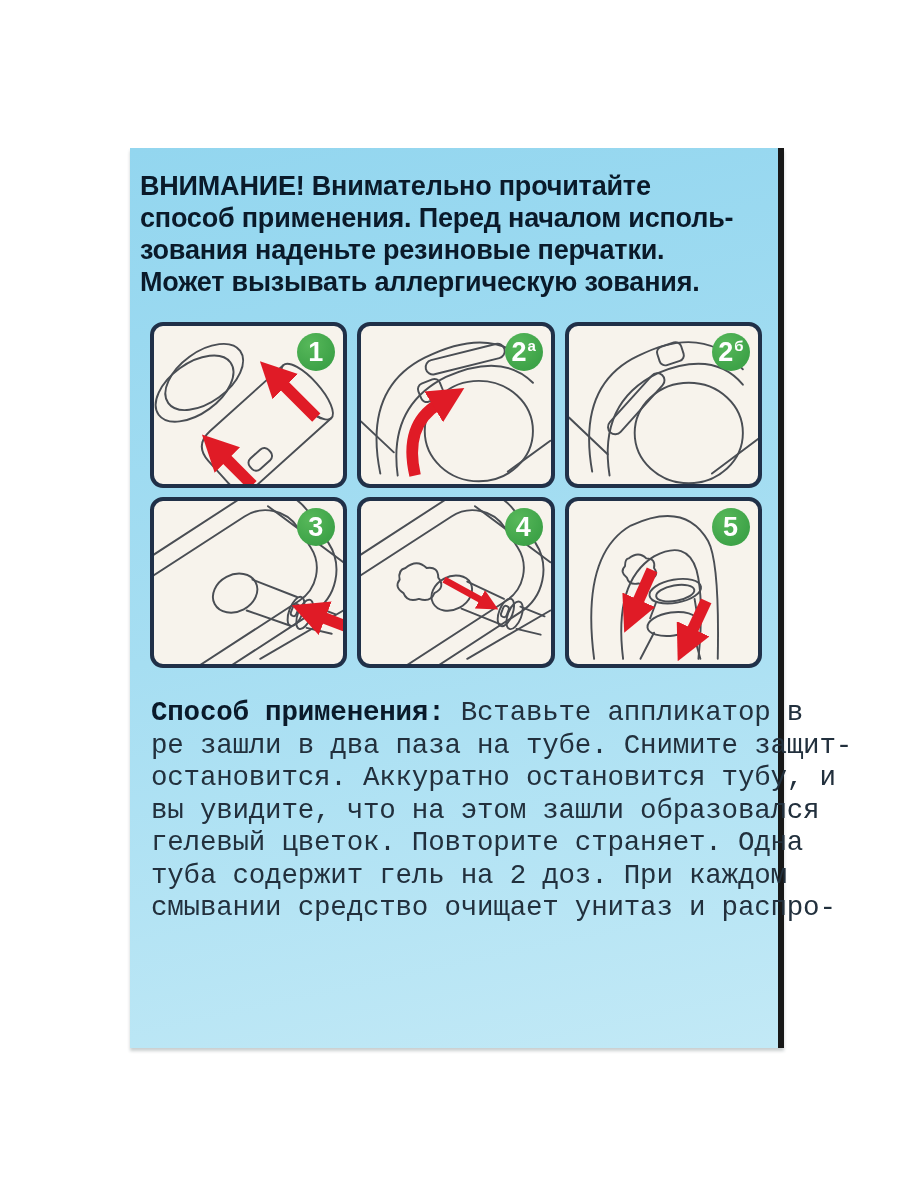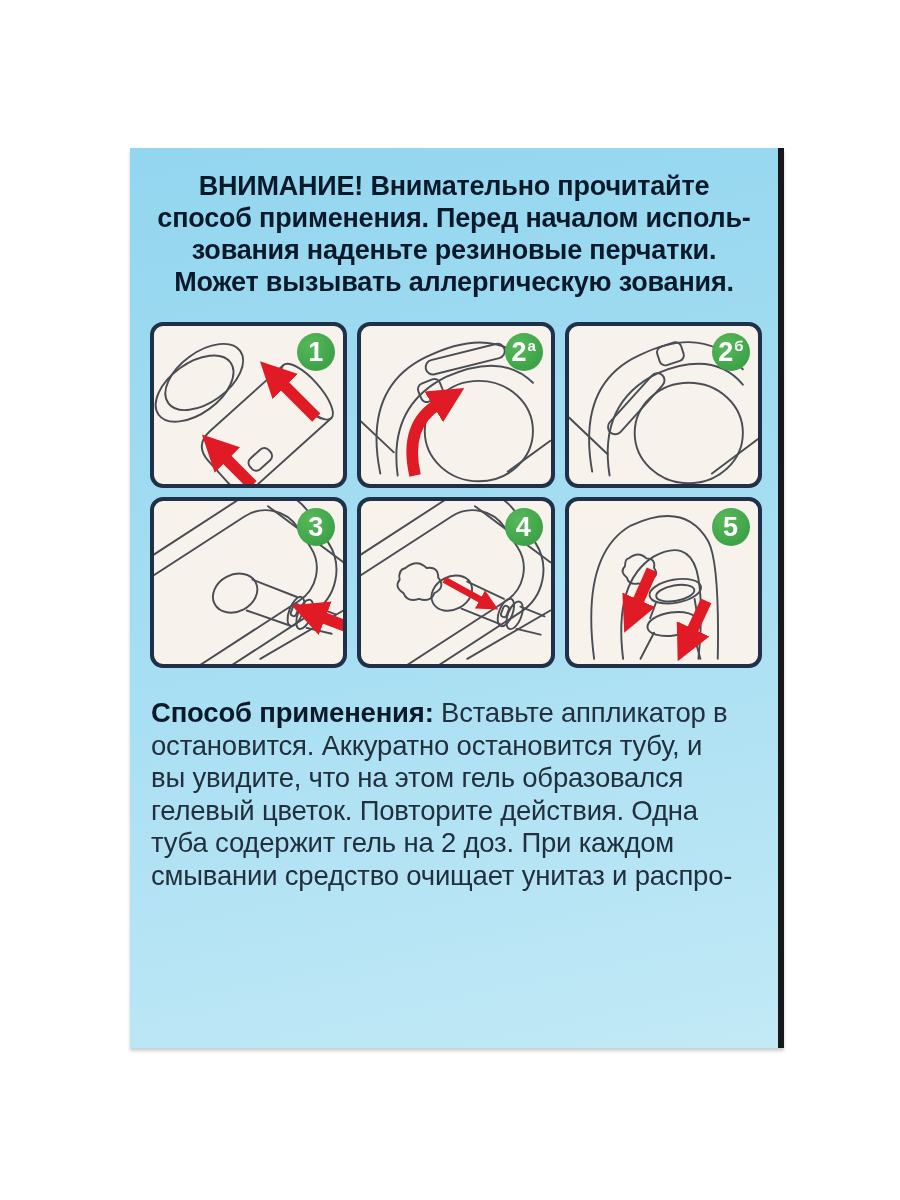--- a/index.html
+++ b/index.html
@@ -13,21 +13,21 @@
   .card {
     position: absolute; left: 130px; top: 148px;
     width: 648px; height: 900px;
     background: linear-gradient(168deg, var(--card_bg_top,#93d6ef) 0%, #a6def2 50%, var(--card_bg_bottom,#c2e9f6) 100%);
     border-right: 6px solid var(--card_edge,#181818);
     box-shadow: 0 3px 3px rgba(80,95,100,0.30);
   }
 
   .warning {
     position: absolute; left: 10px; right: 10px; top: 22px;
-    text-align: center;
+    text-align: left;
     font-weight: bold; font-size: 27px; line-height: 32px;
     color: var(--heading_text,#0a1a2a);
     letter-spacing: -0.2px;
   }
 
   .steps {
     position: absolute; left: 20px; top: 174px; width: 612px;
     display: grid;
     grid-template-columns: repeat(3, 1fr);
     grid-template-rows: 166px 171px;
@@ -55,21 +55,21 @@
     font-weight: bold; font-size: 27px; line-height: 1;
   }
   .badge .sup { font-size: 15px; align-self: flex-start; margin-top: 5px; margin-left: 1px; }
 
   .usage {
     position: absolute; left: 21px; right: 12px; top: 549px;
     font-size: 27.5px; line-height: 32.5px;
     color: var(--body_text,#22303d);
     letter-spacing: -0.2px;
   }
-  .usage .line { white-space: nowrap; }
+  .usage .line { white-space: nowrap; font-family: Liberation Mono, monospace; }
   .usage .lbl { font-weight: bold; color: var(--heading_text,#0a1a2a); }
 
   .defs-holder { position: absolute; width: 0; height: 0; }
 </style>
 </head>
 <body>
 
 <svg class="defs-holder" aria-hidden="true">
   <defs>
     <marker id="ah" viewBox="0 0 4 4" markerWidth="3.1" markerHeight="3.1" refX="0.6" refY="2" orient="auto">
@@ -226,20 +226,21 @@
       <div class="badge">
         <span>5</span>
           <span class="sup"></span>
       </div>
     </div>
 
   </div>
 
   <div class="usage">
     <div class="line"><span class="lbl">Способ применения:</span><span> Вставьте аппликатор в</span></div>
+    <div class="line">ре зашли в два паза на тубе. Снимите защит-</div>
     <div class="line">остановится. Аккуратно остановится тубу, и</div>
-    <div class="line">вы увидите, что на этом гель образовался</div>
-    <div class="line">гелевый цветок. Повторите действия. Одна</div>
+    <div class="line">вы увидите, что на этом зашли образовался</div>
+    <div class="line">гелевый цветок. Повторите страняет. Одна</div>
     <div class="line">туба содержит гель на 2 доз. При каждом</div>
     <div class="line">смывании средство очищает унитаз и распро-</div>
   </div>
 
 </div>
 
 </body></html>

